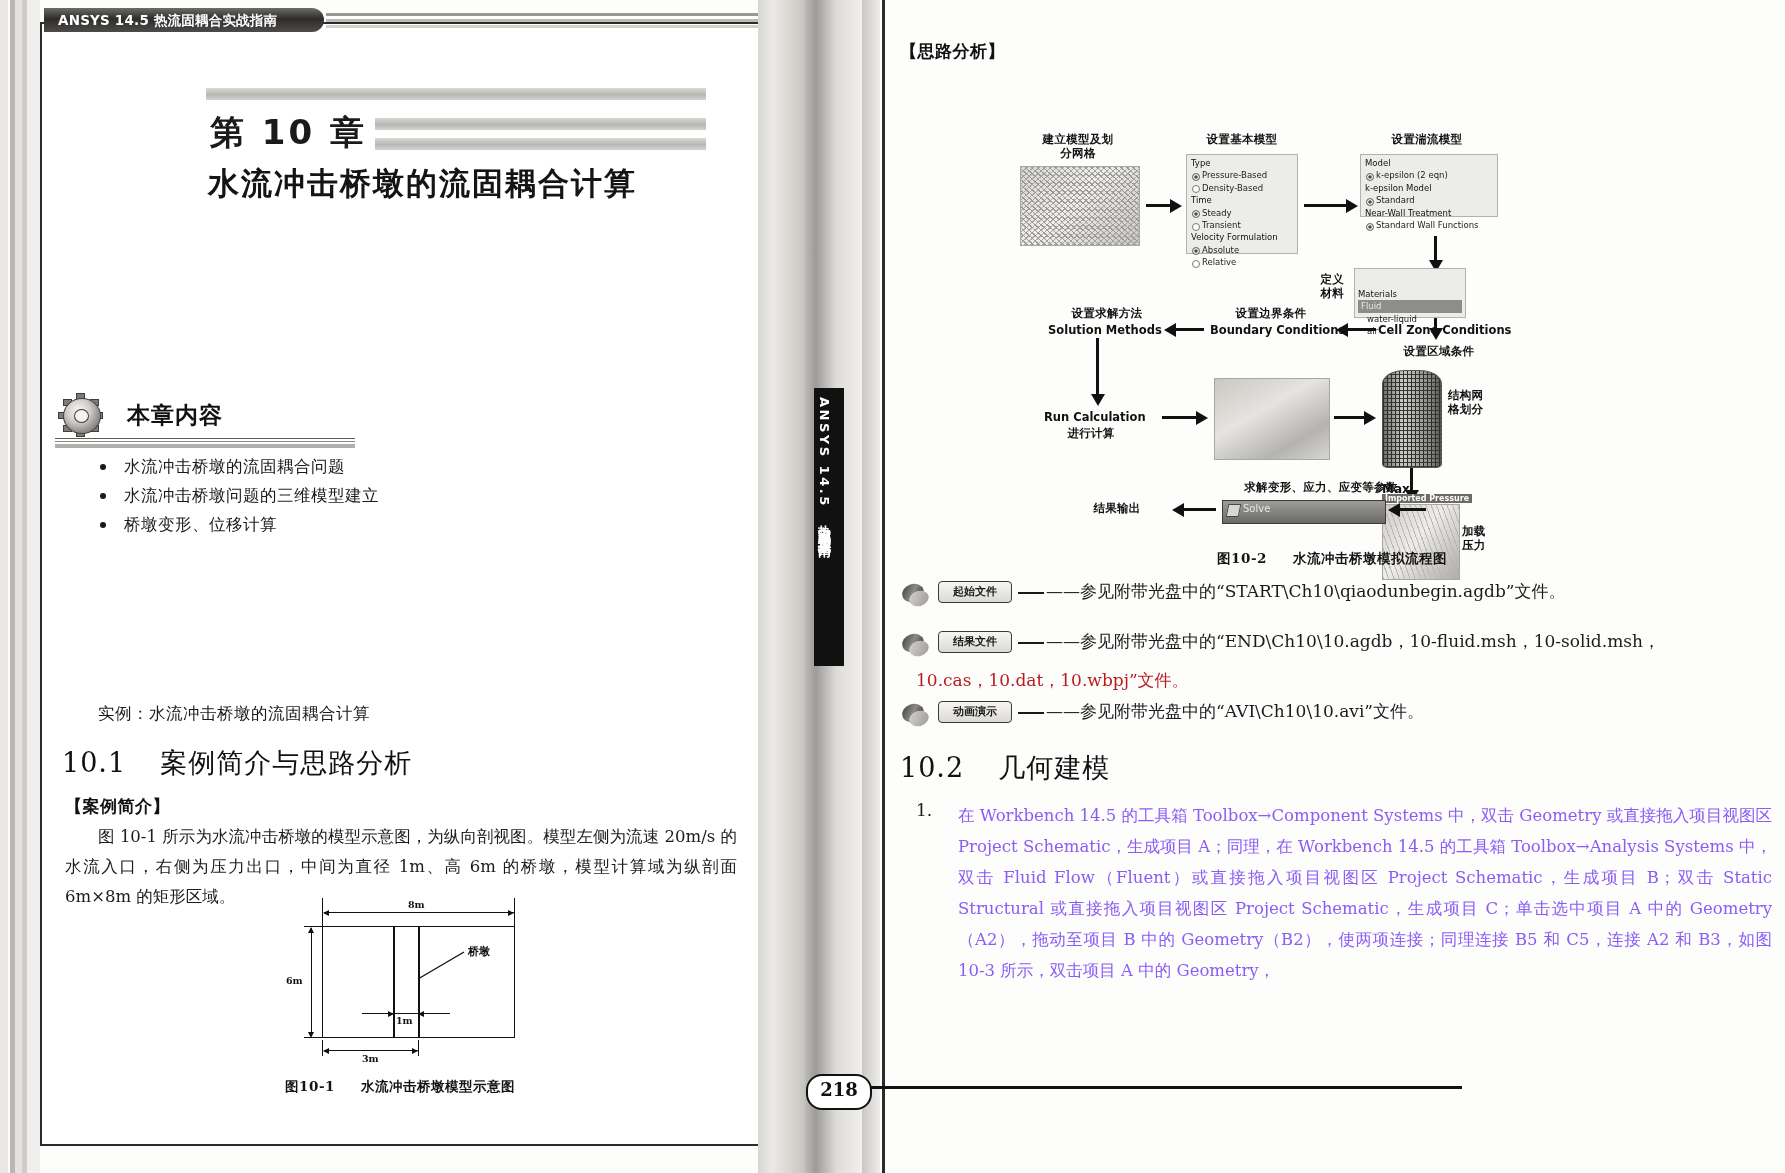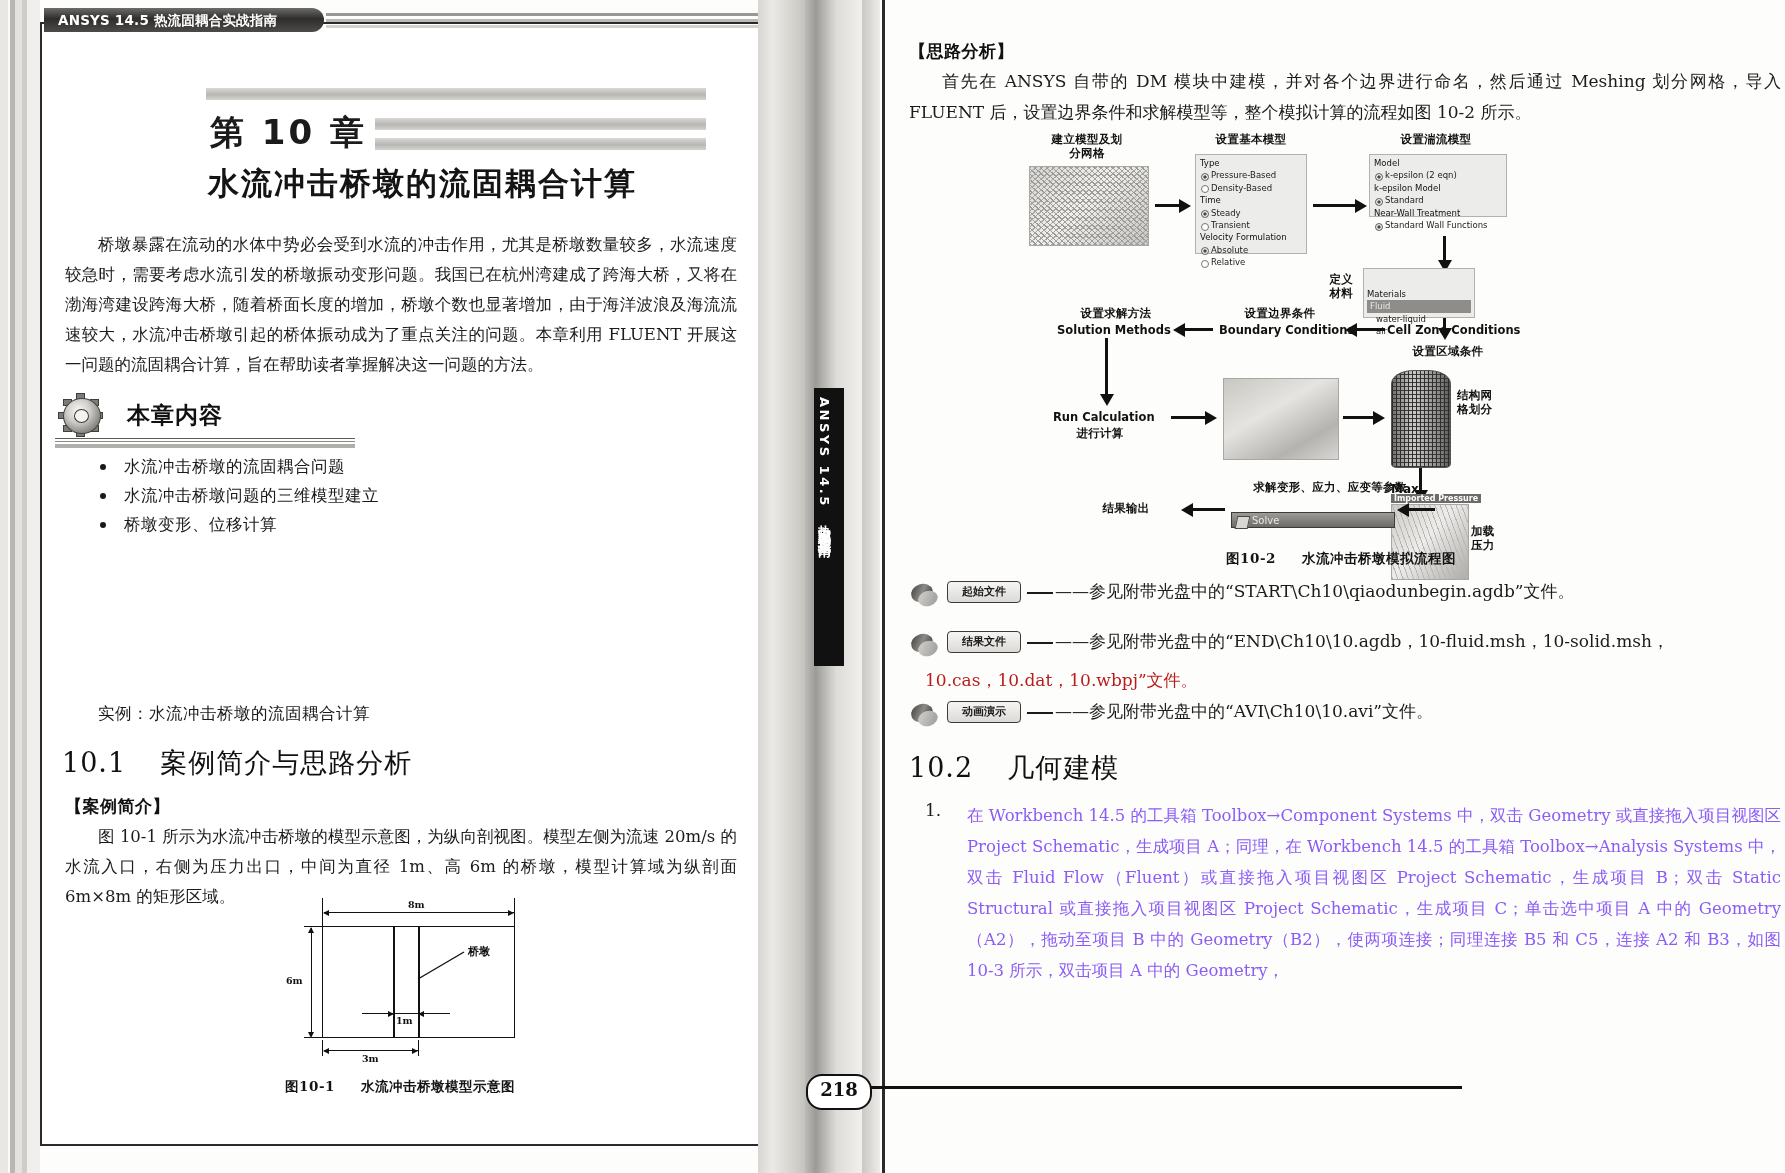--- a/index.html
+++ b/index.html
@@ -170,21 +170,21 @@
     padding:9px 0 0 1px;white-space:nowrap;
   }
   
   #right-page{
     position:absolute;left:862px;top:0;width:923px;height:1173px;
     background:#fdfdfc;
   }
   .rp-edge{position:absolute;left:0;top:0;width:18px;height:1173px;
     background:linear-gradient(90deg,#cac8c4,#efedeb);}
   .rp-divider{position:absolute;left:20px;top:0;width:3px;height:1173px;background:#2a2a2a;}
-  #rp-content{position:absolute;left:30px;top:0;width:885px;height:1173px;margin-left:9px;}
+  #rp-content{position:absolute;left:30px;top:0;width:885px;height:1173px;}
   .rpara{
     position:absolute;
     font-family:"DejaVu Serif","Liberation Serif",serif;
     font-size:17px;line-height:31px;color:#1b1b1b;text-align:justify;
   }
   
   #fig2{position:absolute;left:118px;top:132px;width:620px;height:410px;}
   .fclabel{
     position:absolute;font-size:11.5px;font-weight:bold;color:#111;
     text-align:center;line-height:14px;letter-spacing:.3px;
@@ -304,21 +304,20 @@
   <div class="chapter-block">
     <div class="chap-bars">
       <div class="cbar b1"></div>
         <div class="cbar b2"></div>
         <div class="cbar b3"></div>
     </div>
     <div class="chap-no">第 10 章</div>
     <div class="chap-name">水流冲击桥墩的流固耦合计算</div>
   </div>
 
-  <div id="intro-para" class="para indent">桥墩暴露在流动的水体中势必会受到水流的冲击作用，尤其是桥墩数量较多，水流速度较急时，需要考虑水流引发的桥墩振动变形问题。我国已在杭州湾建成了跨海大桥，又将在渤海湾建设跨海大桥，随着桥面长度的增加，桥墩个数也显著增加，由于海洋波浪及海流流速较大，水流冲击桥墩引起的桥体振动成为了重点关注的问题。本章利用 FLUENT 开展这一问题的流固耦合计算，旨在帮助读者掌握解决这一问题的方法。</div>
 
   <div class="iconhead" style="top:398px">
     <div class="ico">
       <div class="gear">
         <div class="tooth" style="left:19px;top:-3px"></div>
         <div class="tooth" style="left:19px;top:34px"></div>
         <div class="tooth" style="left:1px;top:16px"></div>
         <div class="tooth" style="left:37px;top:16px"></div>
         <div class="tooth" style="left:6px;top:3px"></div>
         <div class="tooth" style="left:33px;top:3px"></div>
@@ -397,21 +396,20 @@
 <div id="spine-tab">
   <span>ANSYS 14.5 热流固耦合实战指南</span>
 </div>
 
 <div id="right-page">
   <div class="rp-edge"></div>
   <div class="rp-divider"></div>
 
   <div id="rp-content">
     <div class="blk-head" style="left:8px;top:40px">【思路分析】</div>
-    <div class="rpara indent" style="left:8px;top:66px;width:872px">首先在 ANSYS 自带的 DM 模块中建模，并对各个边界进行命名，然后通过 Meshing 划分网格，导入 FLUENT 后，设置边界条件和求解模型等，整个模拟计算的流程如图 10-2 所示。</div>
 
     <div id="fig2">
 
       <div class="fclabel" style="left:8px;top:0;width:120px">建立模型及划<br>分网格</div>
       <div class="meshimg" style="left:10px;top:34px;width:118px;height:78px"></div>
 
       <div class="hline" style="left:136px;top:72px;width:26px"></div>
       <div class="bigArrowR" style="left:160px;top:66.5px"></div>
 
       <div class="fclabel" style="left:172px;top:0;width:120px">设置基本模型</div>
@@ -488,21 +486,21 @@
       <div class="vline" style="left:400px;top:336px;height:24px"></div>
       <div class="bigArrowD" style="left:395px;top:358px"></div>
 
       <div class="photoimg" style="left:372px;top:372px;width:76px;height:74px;
            background:repeating-linear-gradient(70deg,#b9b7b3 0 1px,transparent 1px 5px),linear-gradient(130deg,#cecbc7,#eeecea 45%,#adaba7);"></div>
       <div class="fcen" style="left:372px;top:362px;font-size:8px;color:#fff;background:#6d6b67;padding:0 3px">Imported Pressure</div>
       <div class="fcen" style="left:372px;top:350px;font-size:12px">Max</div>
       <div class="fclabel" style="left:452px;top:392px;width:56px;text-align:left">加载<br>压力</div>
 
       <div class="fclabel" style="left:206px;top:348px;width:210px">求解变形、应力、应变等参数</div>
-      <div class="solvebar" style="left:212px;top:380px;width:164px;height:16px">Solve</div>
+      <div class="solvebar" style="left:212px;top:368px;width:164px;height:24px">Solve</div>
 
       <div class="hline" style="left:166px;top:376px;width:40px"></div>
       <div class="bigArrowL" style="left:162px;top:370.5px"></div>
       <div class="fclabel" style="left:52px;top:369px;width:110px">结果输出</div>
 
       <div class="hline" style="left:382px;top:376px;width:34px"></div>
       <div class="bigArrowL" style="left:378px;top:370.5px"></div>
     </div>
 
     <div class="figcap" style="left:230px;top:550px;width:420px">

